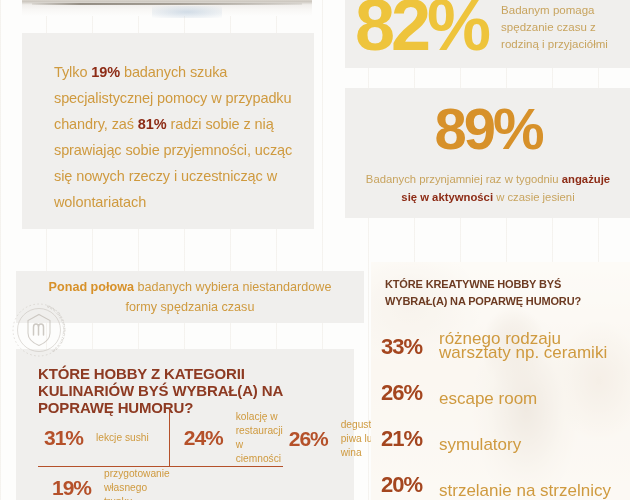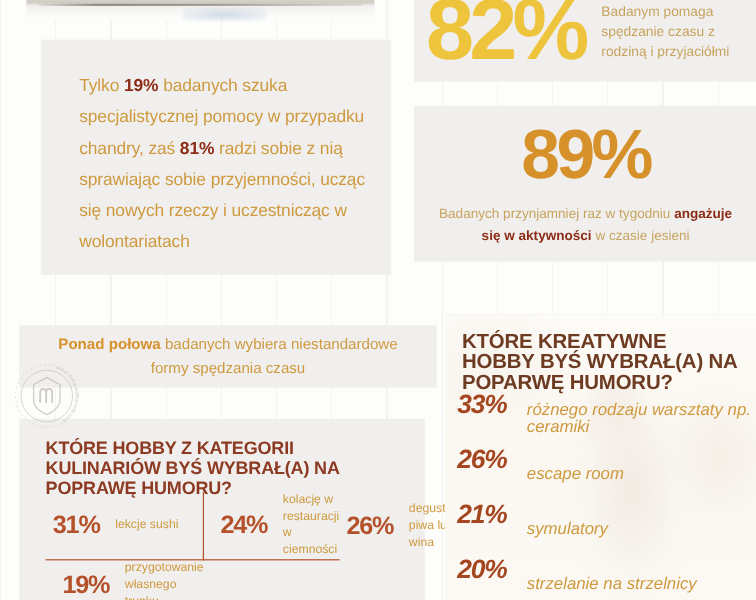--- a/index.html
+++ b/index.html
@@ -75,21 +75,21 @@
 
   
   .card {
     position: absolute;
     background: #f0efed;
     z-index: 2;
   }
 
   
   #statement-card {
-    left: 34px;
+    left: 22px;
     top: 33px;
     width: 292px;
     height: 196px;
   }
   .statement-text {
     position: absolute;
     left: 32px;
     top: 26px;
     width: 250px;
     font-size: 14.5px;
@@ -261,50 +261,49 @@
   .photo-veil {
     position: absolute;
     inset: 0;
     background: rgba(255,253,250,0.62);
   }
   .creative-heading {
     position: absolute;
     left: 14px;
     top: 14px;
     width: 230px;
-    font-size: 17px;
+    font-size: 11px;
     line-height: 17px;
     font-weight: bold;
     color: #6d3b22;
     letter-spacing: -0.15px;
   }
   .creative-list {
     position: absolute;
     left: 10px;
     top: 52px;
     width: 245px;
   }
   .creative-row {
     display: flex;
-    align-items: center;
+    align-items: flex-end;
     height: 46px;
-    font-style: italic;
   }
   .creative-pct {
     font-size: 22px;
     font-weight: bold;
     color: #a4461f;
     letter-spacing: -1px;
     min-width: 52px;
     text-align: left;
   }
   .creative-label {
     margin-left: 6px;
     margin-top: 22px;
-    font-size: 14px;
+    font-size: 17px;
     line-height: 14px;
     color: #cf9a3f;
   }
 
   
   #watermark {
     position: absolute;
     left: 8px;
     top: 299px;
     width: 62px;

